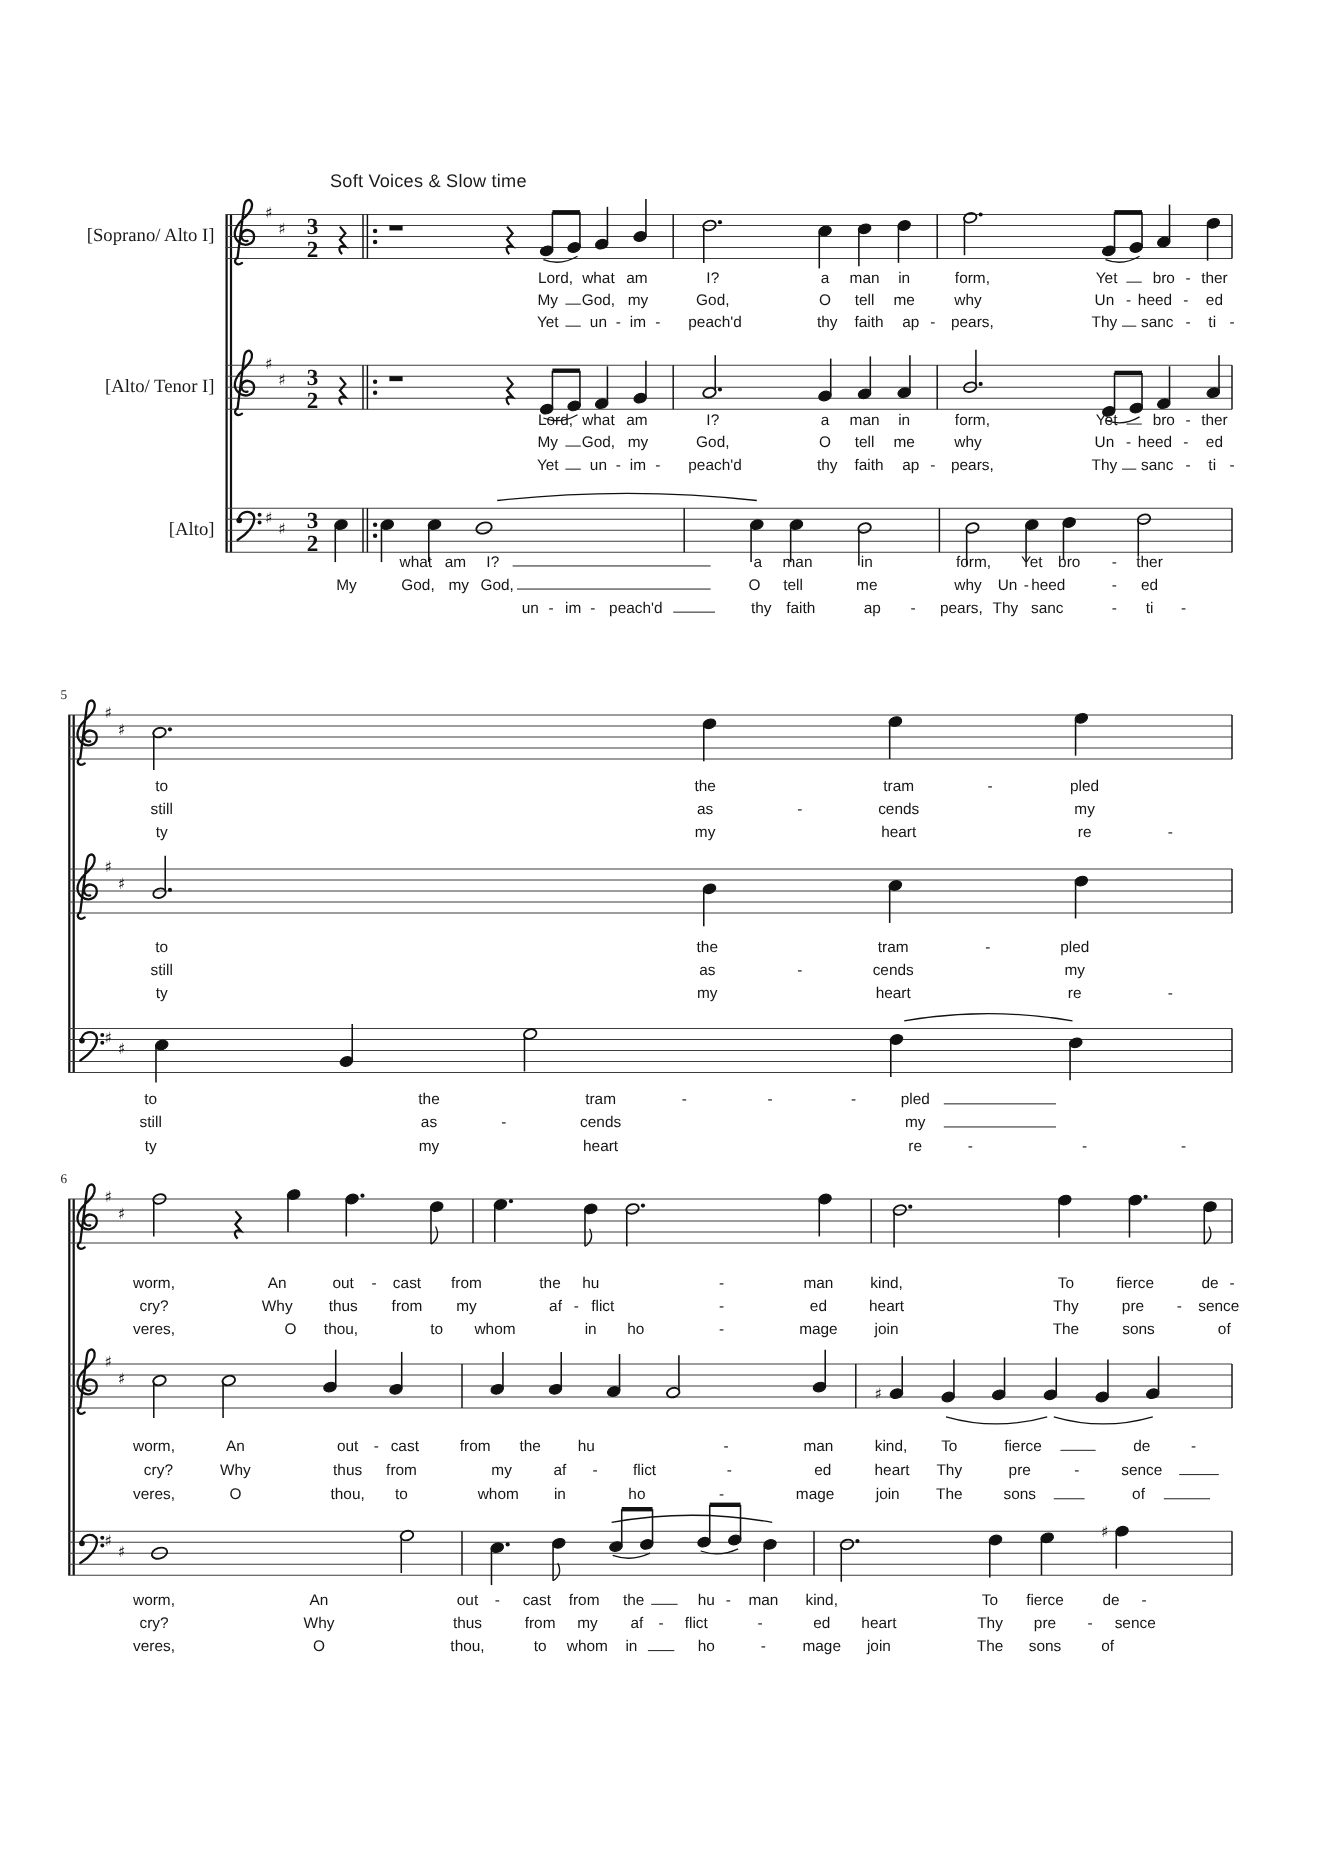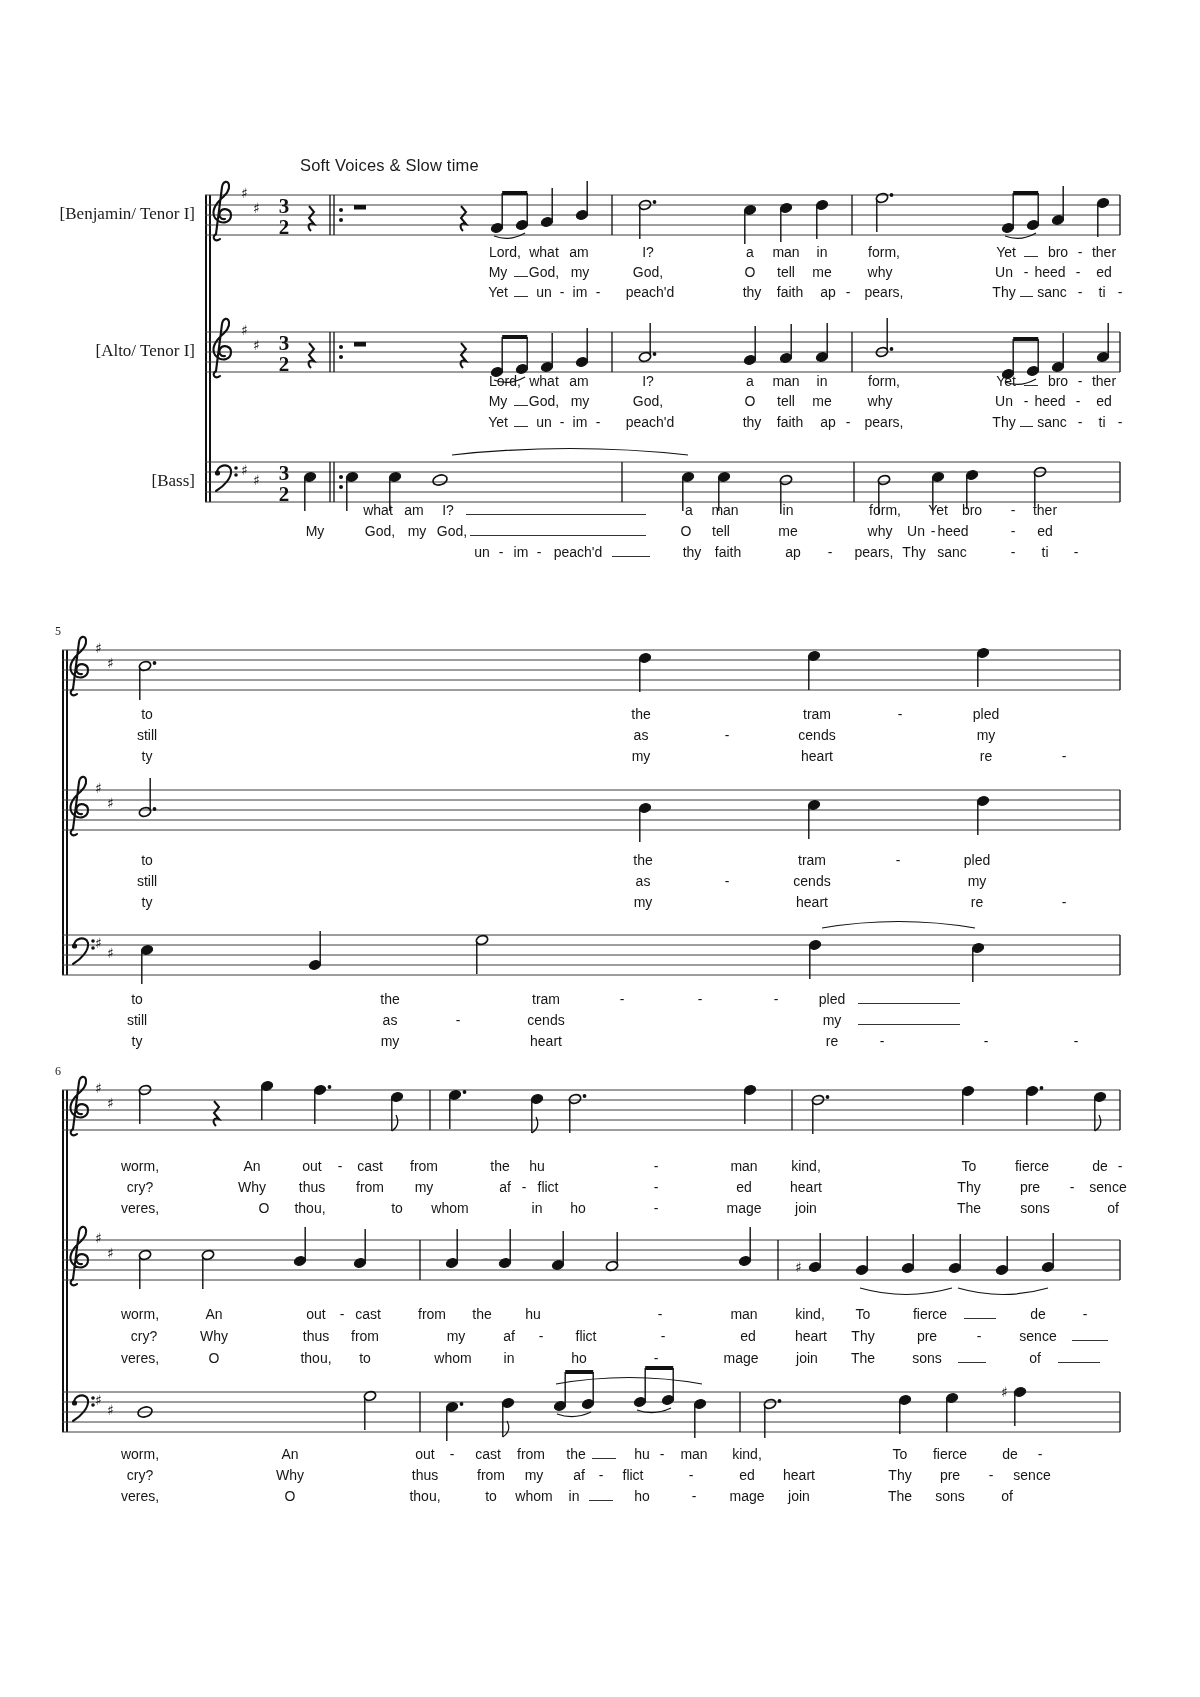--- a/index.html
+++ b/index.html
@@ -28,21 +28,21 @@
   .lrule{position:absolute;top:13px;height:0;border-bottom:1.4px solid #333;}
 </style>
 </head>
 <body>
 
 <div id="page">
   <div id="tempo">Soft Voices &amp; Slow time</div>
   <div id="score">
       <div class="sysline" style="left: 205px; top: 195px; height: 307px;"></div>
       <div class="sysline" style="left: 209px; top: 195px; height: 307px;"></div>
-      <div class="stafflabel" style="left: 13px; top: 204px;">[Benjamin/ Tenor I]</div>
+      <div class="stafflabel" style="left: 13px; top: 204px;">[Soprano/ Alto I]</div>
       <svg width="921" height="160" class="staffsvg" style="left: 205px; top: 135px;">
         <line x1="0" y1="60" x2="915" y2="60" class="sl"></line>
         <line x1="0" y1="70" x2="915" y2="70" class="sl"></line>
         <line x1="0" y1="80" x2="915" y2="80" class="sl"></line>
         <line x1="0" y1="90" x2="915" y2="90" class="sl"></line>
         <line x1="0" y1="100" x2="915" y2="100" class="sl"></line>
         <g transform="translate(10,60)">
           <path d="M5,44 C0,48 -4,42 1,39 L7,-8 C8,-14 13,-15 14,-10 C15,-4 10,0 5,5 C-2,12 -4,20 2,25 C8,30 16,27 16,20 C16,14 8,12 5,17 C3,21 6,25 10,24" class="ck"></path>
         </g>
         <text x="36" y="63" class="shp">♯</text>
@@ -244,21 +244,21 @@
         <div class="lw" style="left: 623px;">ap</div>
         <div class="lw" style="left: 643px;">-</div>
         <div class="lw" style="left: 679px;">pears,</div>
         <div class="lw" style="left: 799px;">Thy</div>
         <div class="lrule" style="left: 815px; width: 13px;"></div>
         <div class="lw" style="left: 847px;">sanc</div>
         <div class="lw" style="left: 875px;">-</div>
         <div class="lw" style="left: 897px;">ti</div>
         <div class="lw" style="left: 915px;">-</div>
       </div>
-      <div class="stafflabel" style="left: 13px; top: 471px;">[Bass]</div>
+      <div class="stafflabel" style="left: 13px; top: 471px;">[Alto]</div>
       <svg width="921" height="160" class="staffsvg" style="left: 205px; top: 402px;">
         <line x1="0" y1="60" x2="915" y2="60" class="sl"></line>
         <line x1="0" y1="70" x2="915" y2="70" class="sl"></line>
         <line x1="0" y1="80" x2="915" y2="80" class="sl"></line>
         <line x1="0" y1="90" x2="915" y2="90" class="sl"></line>
         <line x1="0" y1="100" x2="915" y2="100" class="sl"></line>
         <g transform="translate(10,60)">
           <path d="M2,12 C1,3 14,0 16,8 C17,16 9,24 1,29" class="ck"></path>
           <circle cx="2.5" cy="11" r="2.6" fill="#111"></circle>
           <circle cx="21" cy="6" r="1.8" fill="#111"></circle>

